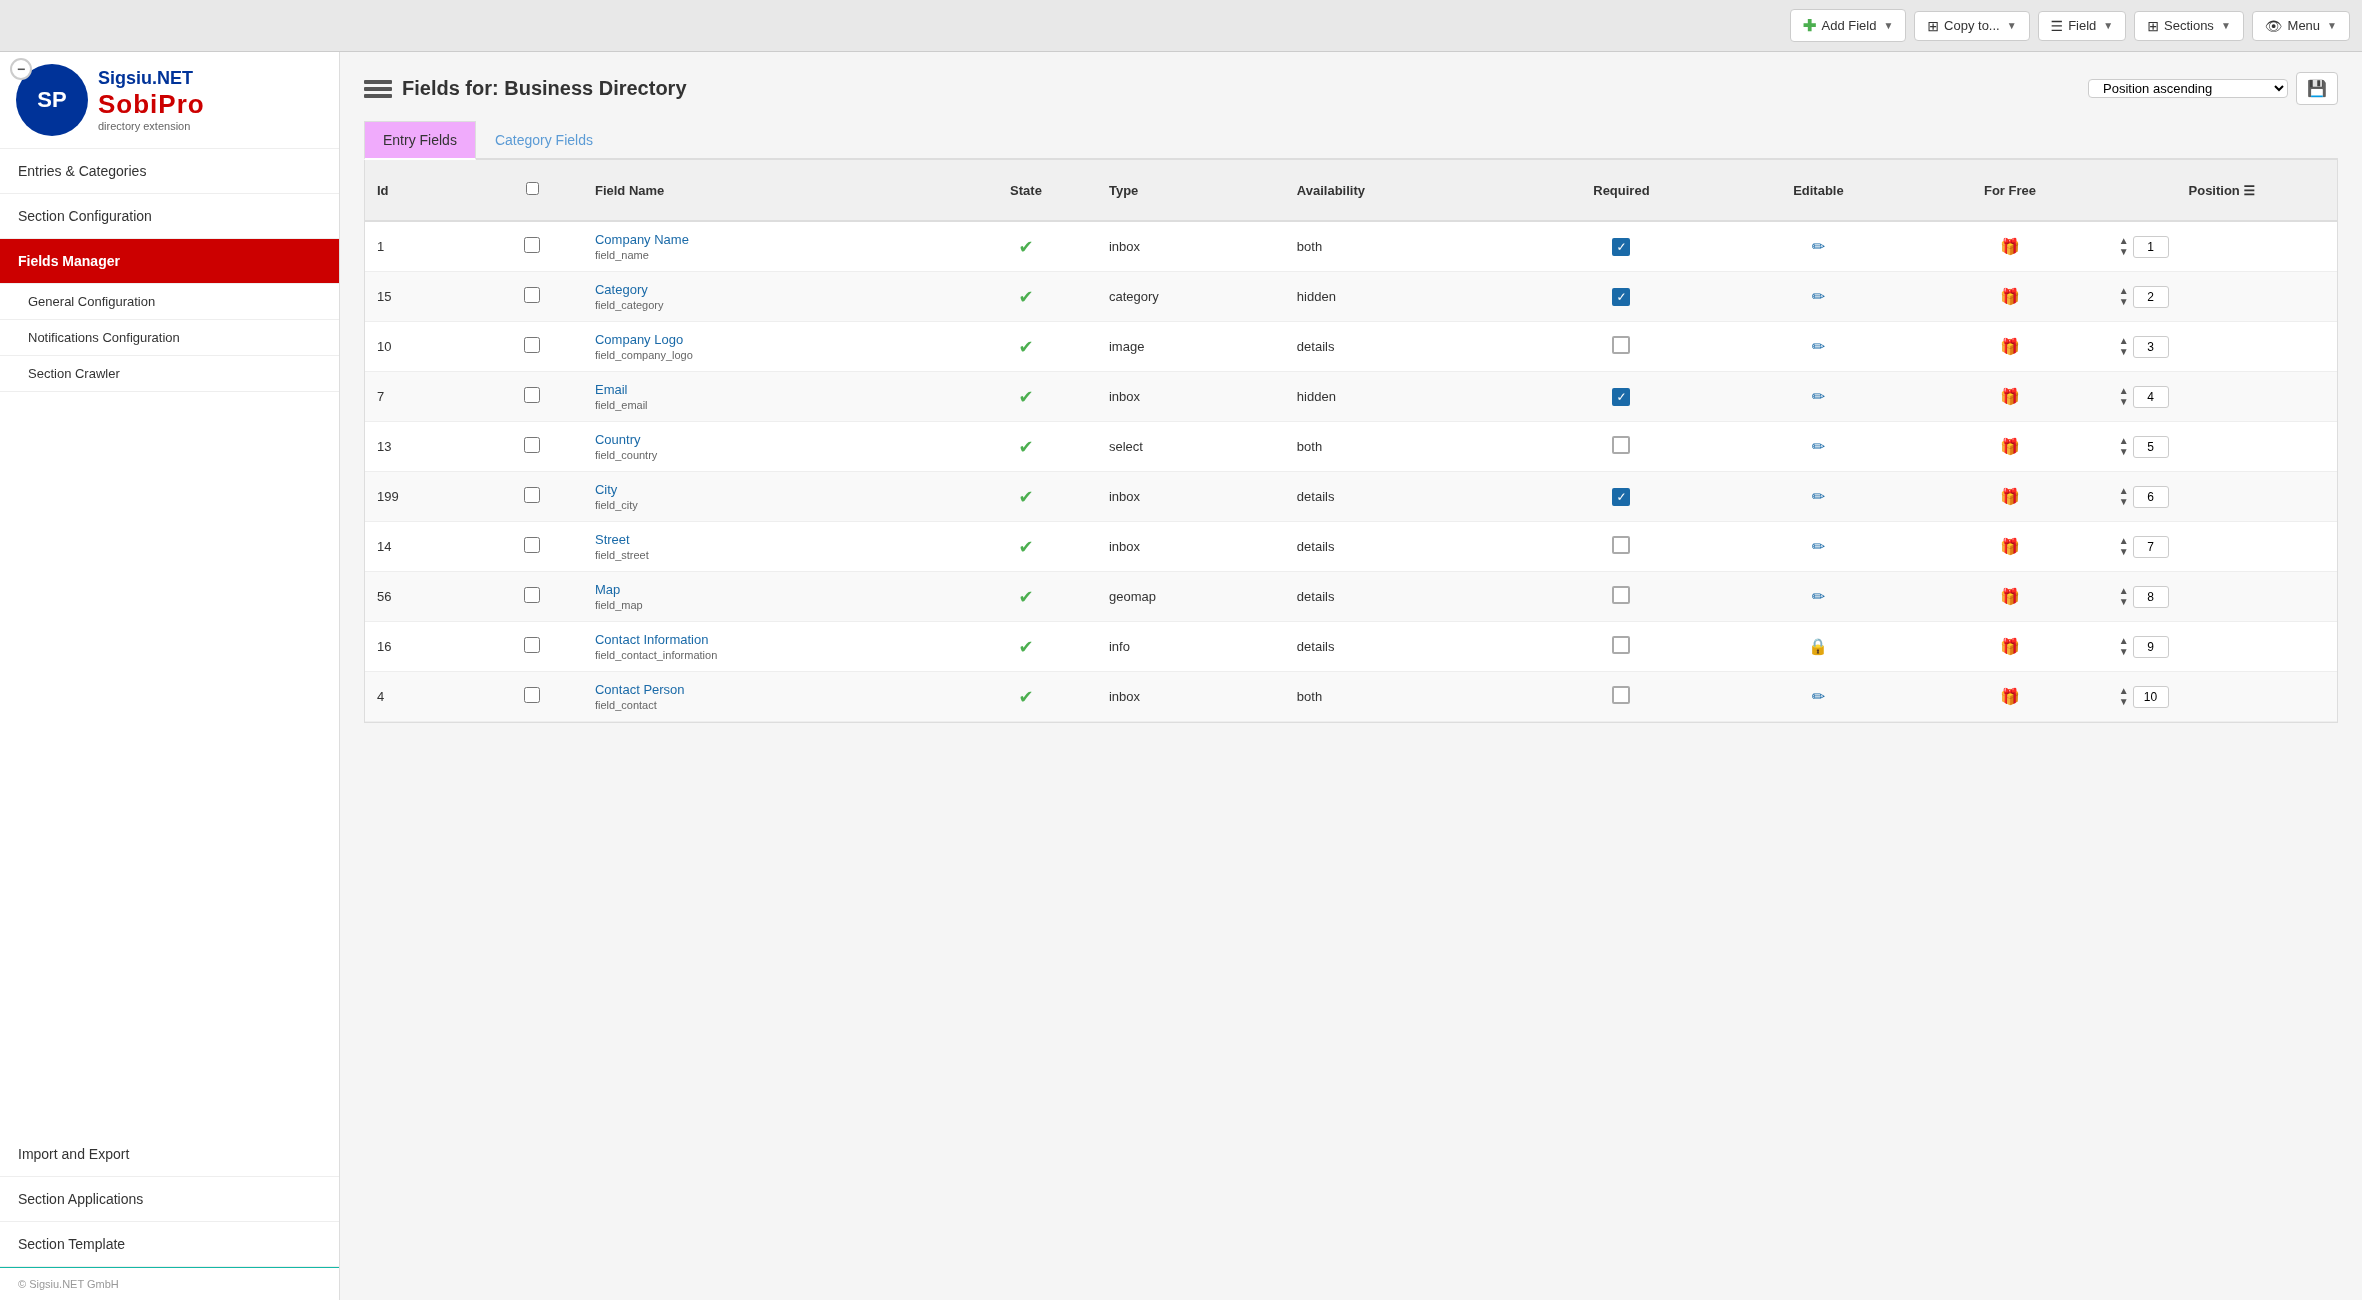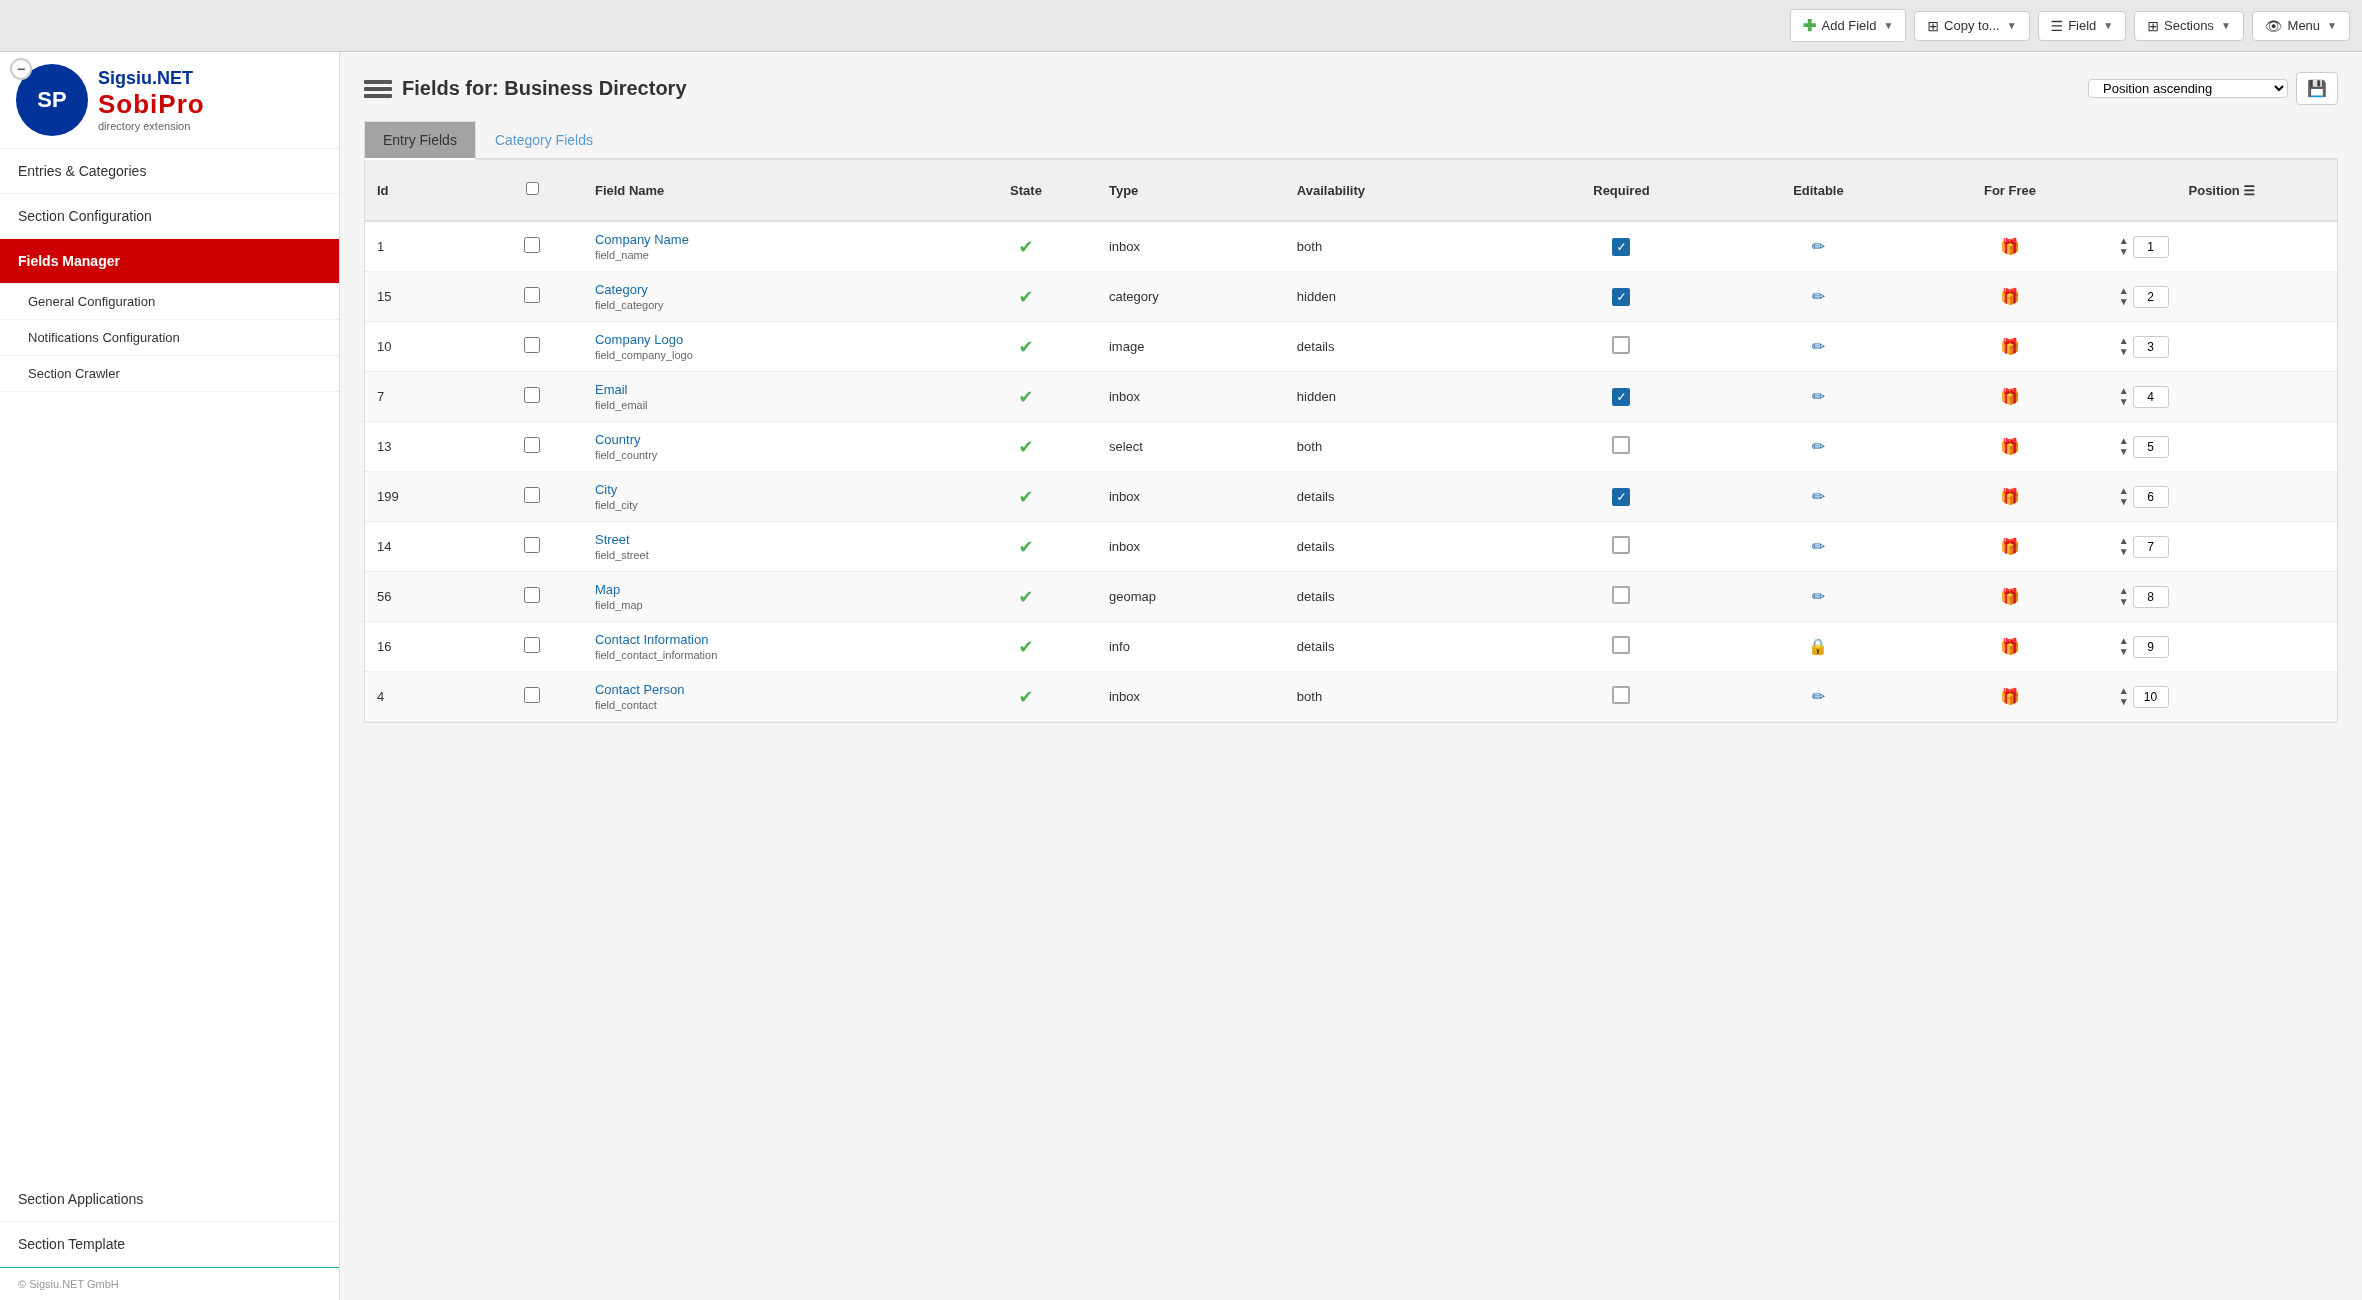--- a/index.html
+++ b/index.html
@@ -188,21 +188,21 @@
     .tab {
       padding: 10px 18px;
       cursor: pointer;
       font-size: 14px;
       border: 1px solid transparent;
       border-bottom: none;
       color: #5b9bd5;
       background: transparent;
     }
     .tab.active {
-      background: #a3a3a3;
+      background: #f0abfc;
       border-color: #ddd;
       border-bottom: 2px solid #fff;
       color: #333;
       font-weight: normal;
       margin-bottom: -2px;
     }
 
     
     .table-container {
       background: #fff;
@@ -360,20 +360,23 @@
         <span>General Configuration</span>
       </div>
       <div class="sidebar-sub-item">
         <span>Notifications Configuration</span>
       </div>
       <div class="sidebar-sub-item">
         <span>Section Crawler</span>
       </div>
       <div class="sidebar-spacer"></div>
       <div class="sidebar-item">
+        <span>Import and Export</span>
+      </div>
+      <div class="sidebar-item">
         <span>Section Applications</span>
       </div>
       <div class="sidebar-item">
         <span>Section Template</span>
       </div>
     </div>
     <div class="sidebar-footer">
       <span>© Sigsiu.NET GmbH</span>
     </div>
   </div>

